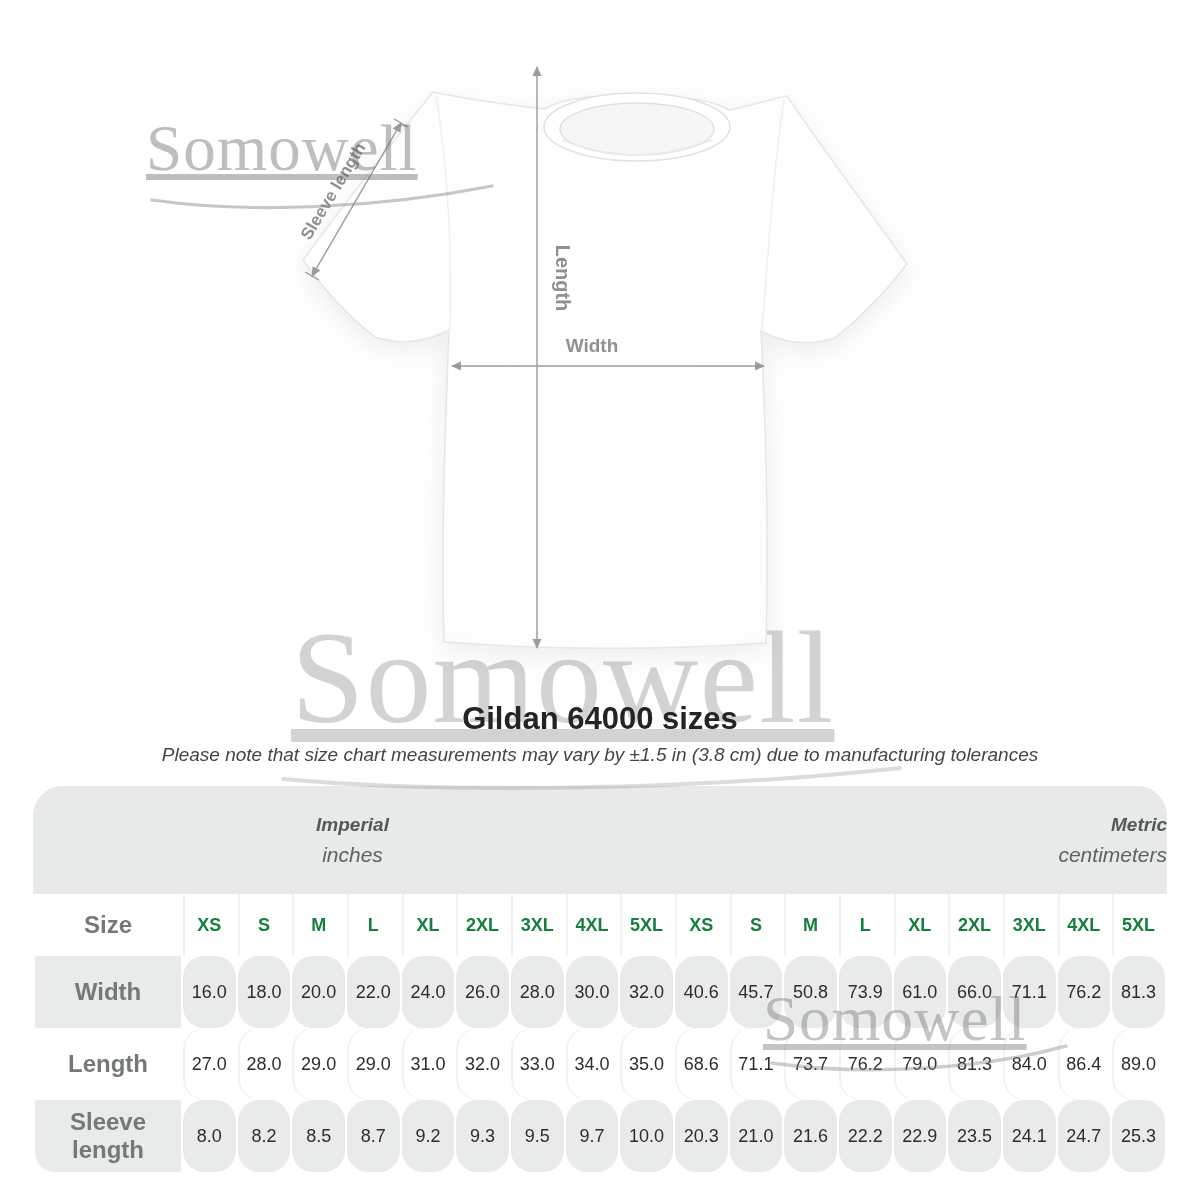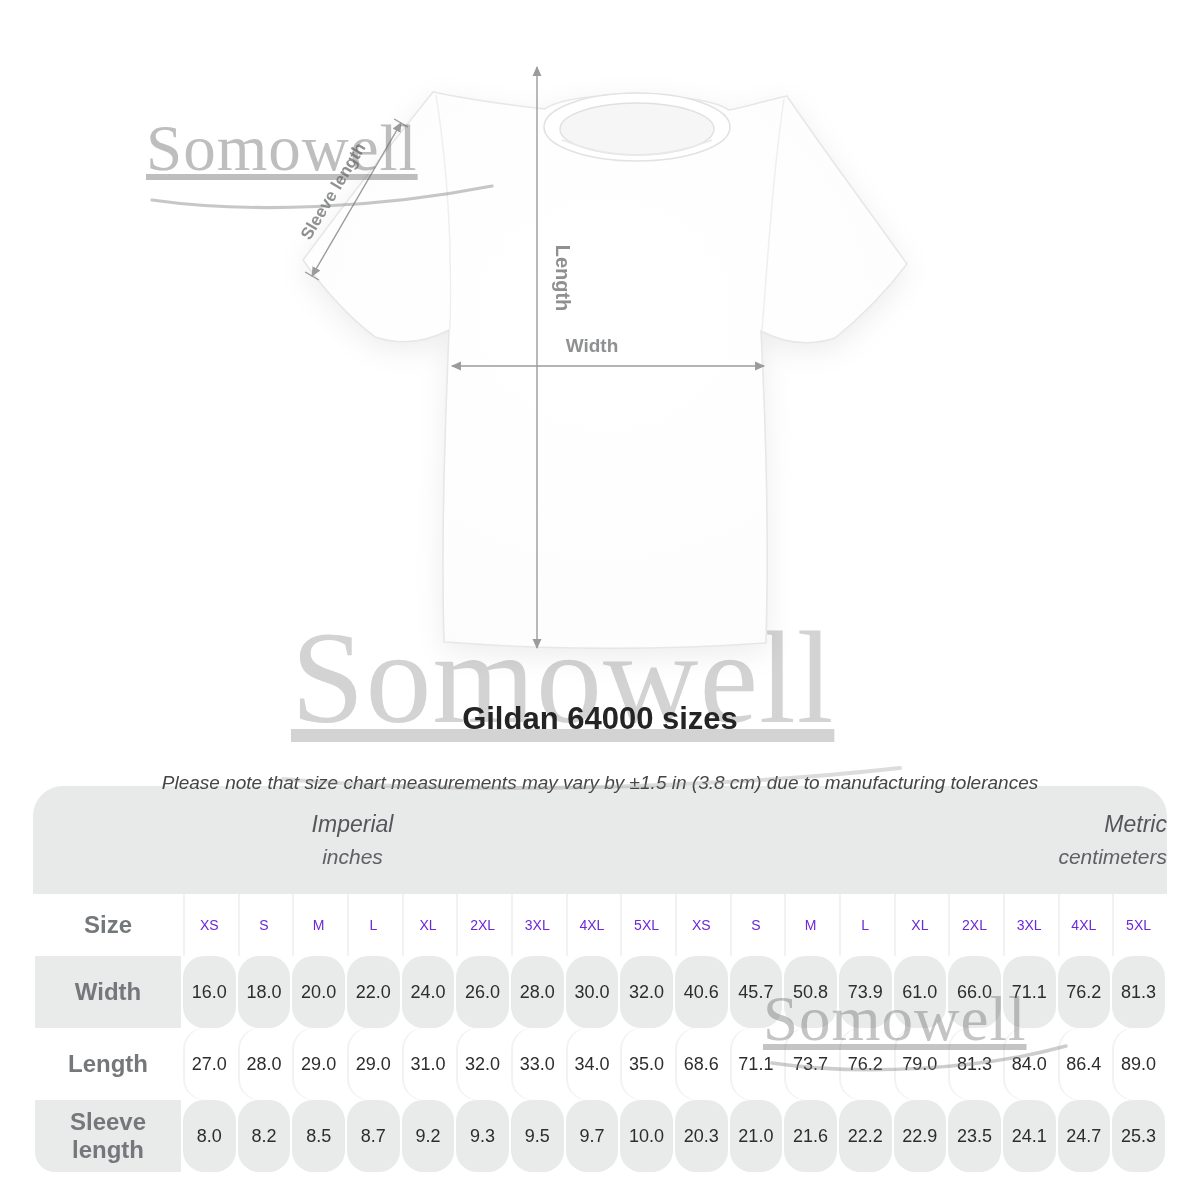--- a/index.html
+++ b/index.html
@@ -16,38 +16,38 @@
                 pointer-events:none;z-index:6;}
 
   
   .shirt-layer{position:absolute;left:0;top:0;width:1200px;height:780px;z-index:2;}
   .dim-label{fill:#8f9092;font-weight:bold;}
   .dim-line{stroke:#9b9b9b;stroke-width:1.4;}
 
   
   .page-title{position:absolute;left:0;right:0;top:701px;text-align:center;z-index:4;
               font-size:31px;font-weight:bold;color:#242424;}
-  .page-note{position:absolute;left:0;right:0;top:772px;text-align:center;z-index:4;
+  .page-note{position:absolute;left:0;right:0;top:744px;text-align:center;z-index:4;
              font-size:19px;font-style:italic;color:#454545;}
 
   
   .table-wrap{position:absolute;left:33px;top:786px;width:1134px;z-index:3;}
   .unit-band{display:flex;background:#e8e9e9;height:108px;
              border-top-left-radius:30px;border-top-right-radius:30px;}
   .unit-group{display:flex;flex-direction:column;align-items:center;justify-content:center;}
   .unit-group.imperial{width:56.35%;}
   .unit-group.metric{width:43.65%;align-items:flex-end;}
-  .unit-label{font-size:23px;font-weight:normal;font-style:italic;color:#54585a;}
+  .unit-label{font-size:19px;font-weight:bold;font-style:italic;color:#54585a;}
   .unit-sub{font-size:21px;font-style:italic;color:#5d6264;margin-top:7px;}
 
   table.size-chart{border-collapse:separate;border-spacing:2px 0;table-layout:fixed;
                    width:100%;}
   table.size-chart td{text-align:center;vertical-align:middle;}
   tr.size-row td{height:60px;background:#fff;}
-  .col-h{font-size:14px;font-weight:normal;color:#6d28d9;}
+  .col-h{font-size:18px;font-weight:bold;color:#15803d;}
   .row-h{font-size:24px;font-weight:bold;color:#74787a;margin-top:12px;}
   tr.gray td{background:#e9eaea;}
   tr.white td{background:#fff;}
   tbody tr.data-row td{height:70px;}
   .val{font-size:18px;color:#2d2d2d;border-radius:21px;}
   tr.white td:not(:first-child),tr.size-row td:not(:first-child){
       box-shadow:inset 2px 0 0 rgba(0,0,0,0.05);}
   tr.last td:first-child{border-bottom-left-radius:20px;}
   tr.last td:last-child{border-bottom-right-radius:20px;}
 </style>

